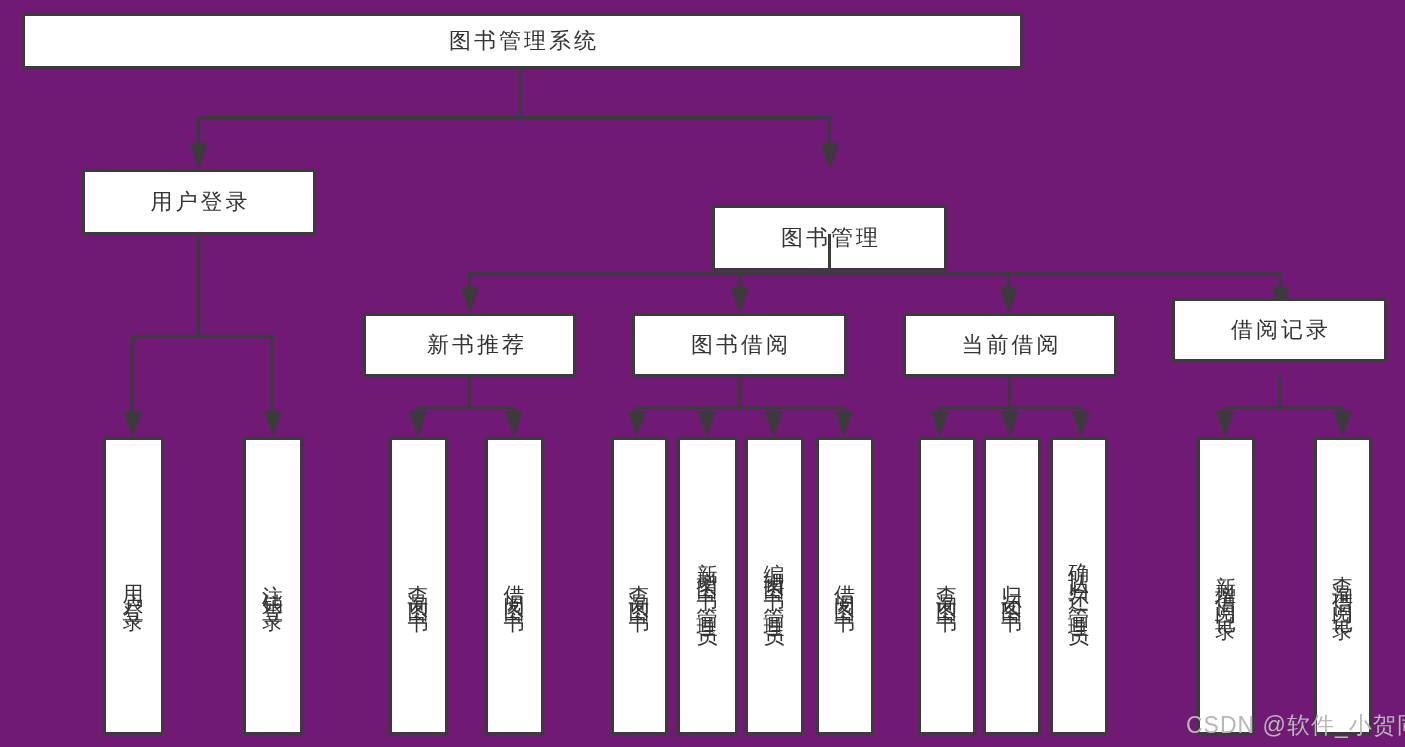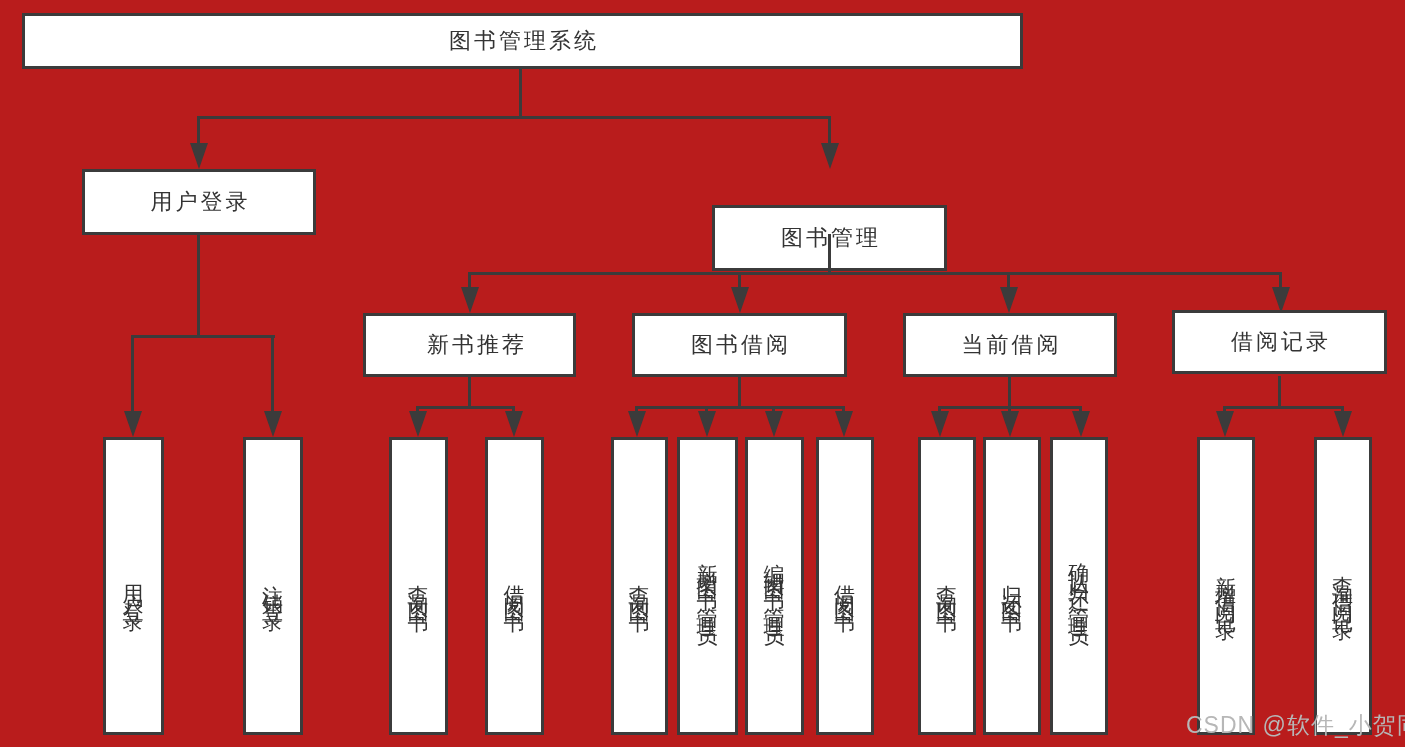--- a/index.html
+++ b/index.html
@@ -1,20 +1,20 @@
 <!DOCTYPE html>
 <html><head>
 <meta charset="utf-8">
 <style>
   html,body { margin:0; padding:0; background:#ffffff; }
   #canvas {
     position: relative;
     width: 1405px;
     height: 747px;
-    background: #b91c1c;
+    background: #701a75;
     font-family: "Liberation Sans", "DejaVu Sans", sans-serif;
     overflow: hidden;
   }
   .box {
     position: absolute;
     box-sizing: border-box;
     border: 3px solid #3b3b3b;
     background: #ffffff;
     display: flex;
     align-items: center;
@@ -98,21 +98,21 @@
   <div class="line" style="left:738px; top:272px; width:3px; height:18px;"></div>
   <div class="arrow" style="left:731px; top:287px;"></div>
   <div class="line" style="left:1007px; top:272px; width:3px; height:18px;"></div>
   <div class="arrow" style="left:1000px; top:287px;"></div>
   <div class="line" style="left:1279px; top:272px; width:3px; height:18px;"></div>
   <div class="arrow" style="left:1272px; top:287px;"></div>
 
   <div class="box" style="left:363px; top:313px; width:213px; height:64px;padding-left:12px;">新书推荐</div>
   <div class="box" style="left:903px; top:313px; width:214px; height:64px;">当前借阅</div>
   <div class="box" style="left:632px; top:313px; width:215px; height:64px;">图书借阅</div>
-  <div class="box" style="left:1172px; top:310px; width:215px; height:64px;">借阅记录</div>
+  <div class="box" style="left:1172px; top:298px; width:215px; height:64px;">借阅记录</div>
 
   <div class="line" style="left:468px; top:376px; width:3px; height:33px;"></div>
   <div class="line" style="left:416px; top:406px; width:99px; height:3px;"></div>
   <div class="line" style="left:416px; top:406px; width:3px; height:10px;"></div>
   <div class="arrow" style="left:409px; top:411px;"></div>
   <div class="line" style="left:512px; top:406px; width:3px; height:10px;"></div>
   <div class="arrow" style="left:505px; top:411px;"></div>
 
   <div class="line" style="left:738px; top:376px; width:3px; height:33px;"></div>
   <div class="line" style="left:635px; top:406px; width:210px; height:3px;"></div>

